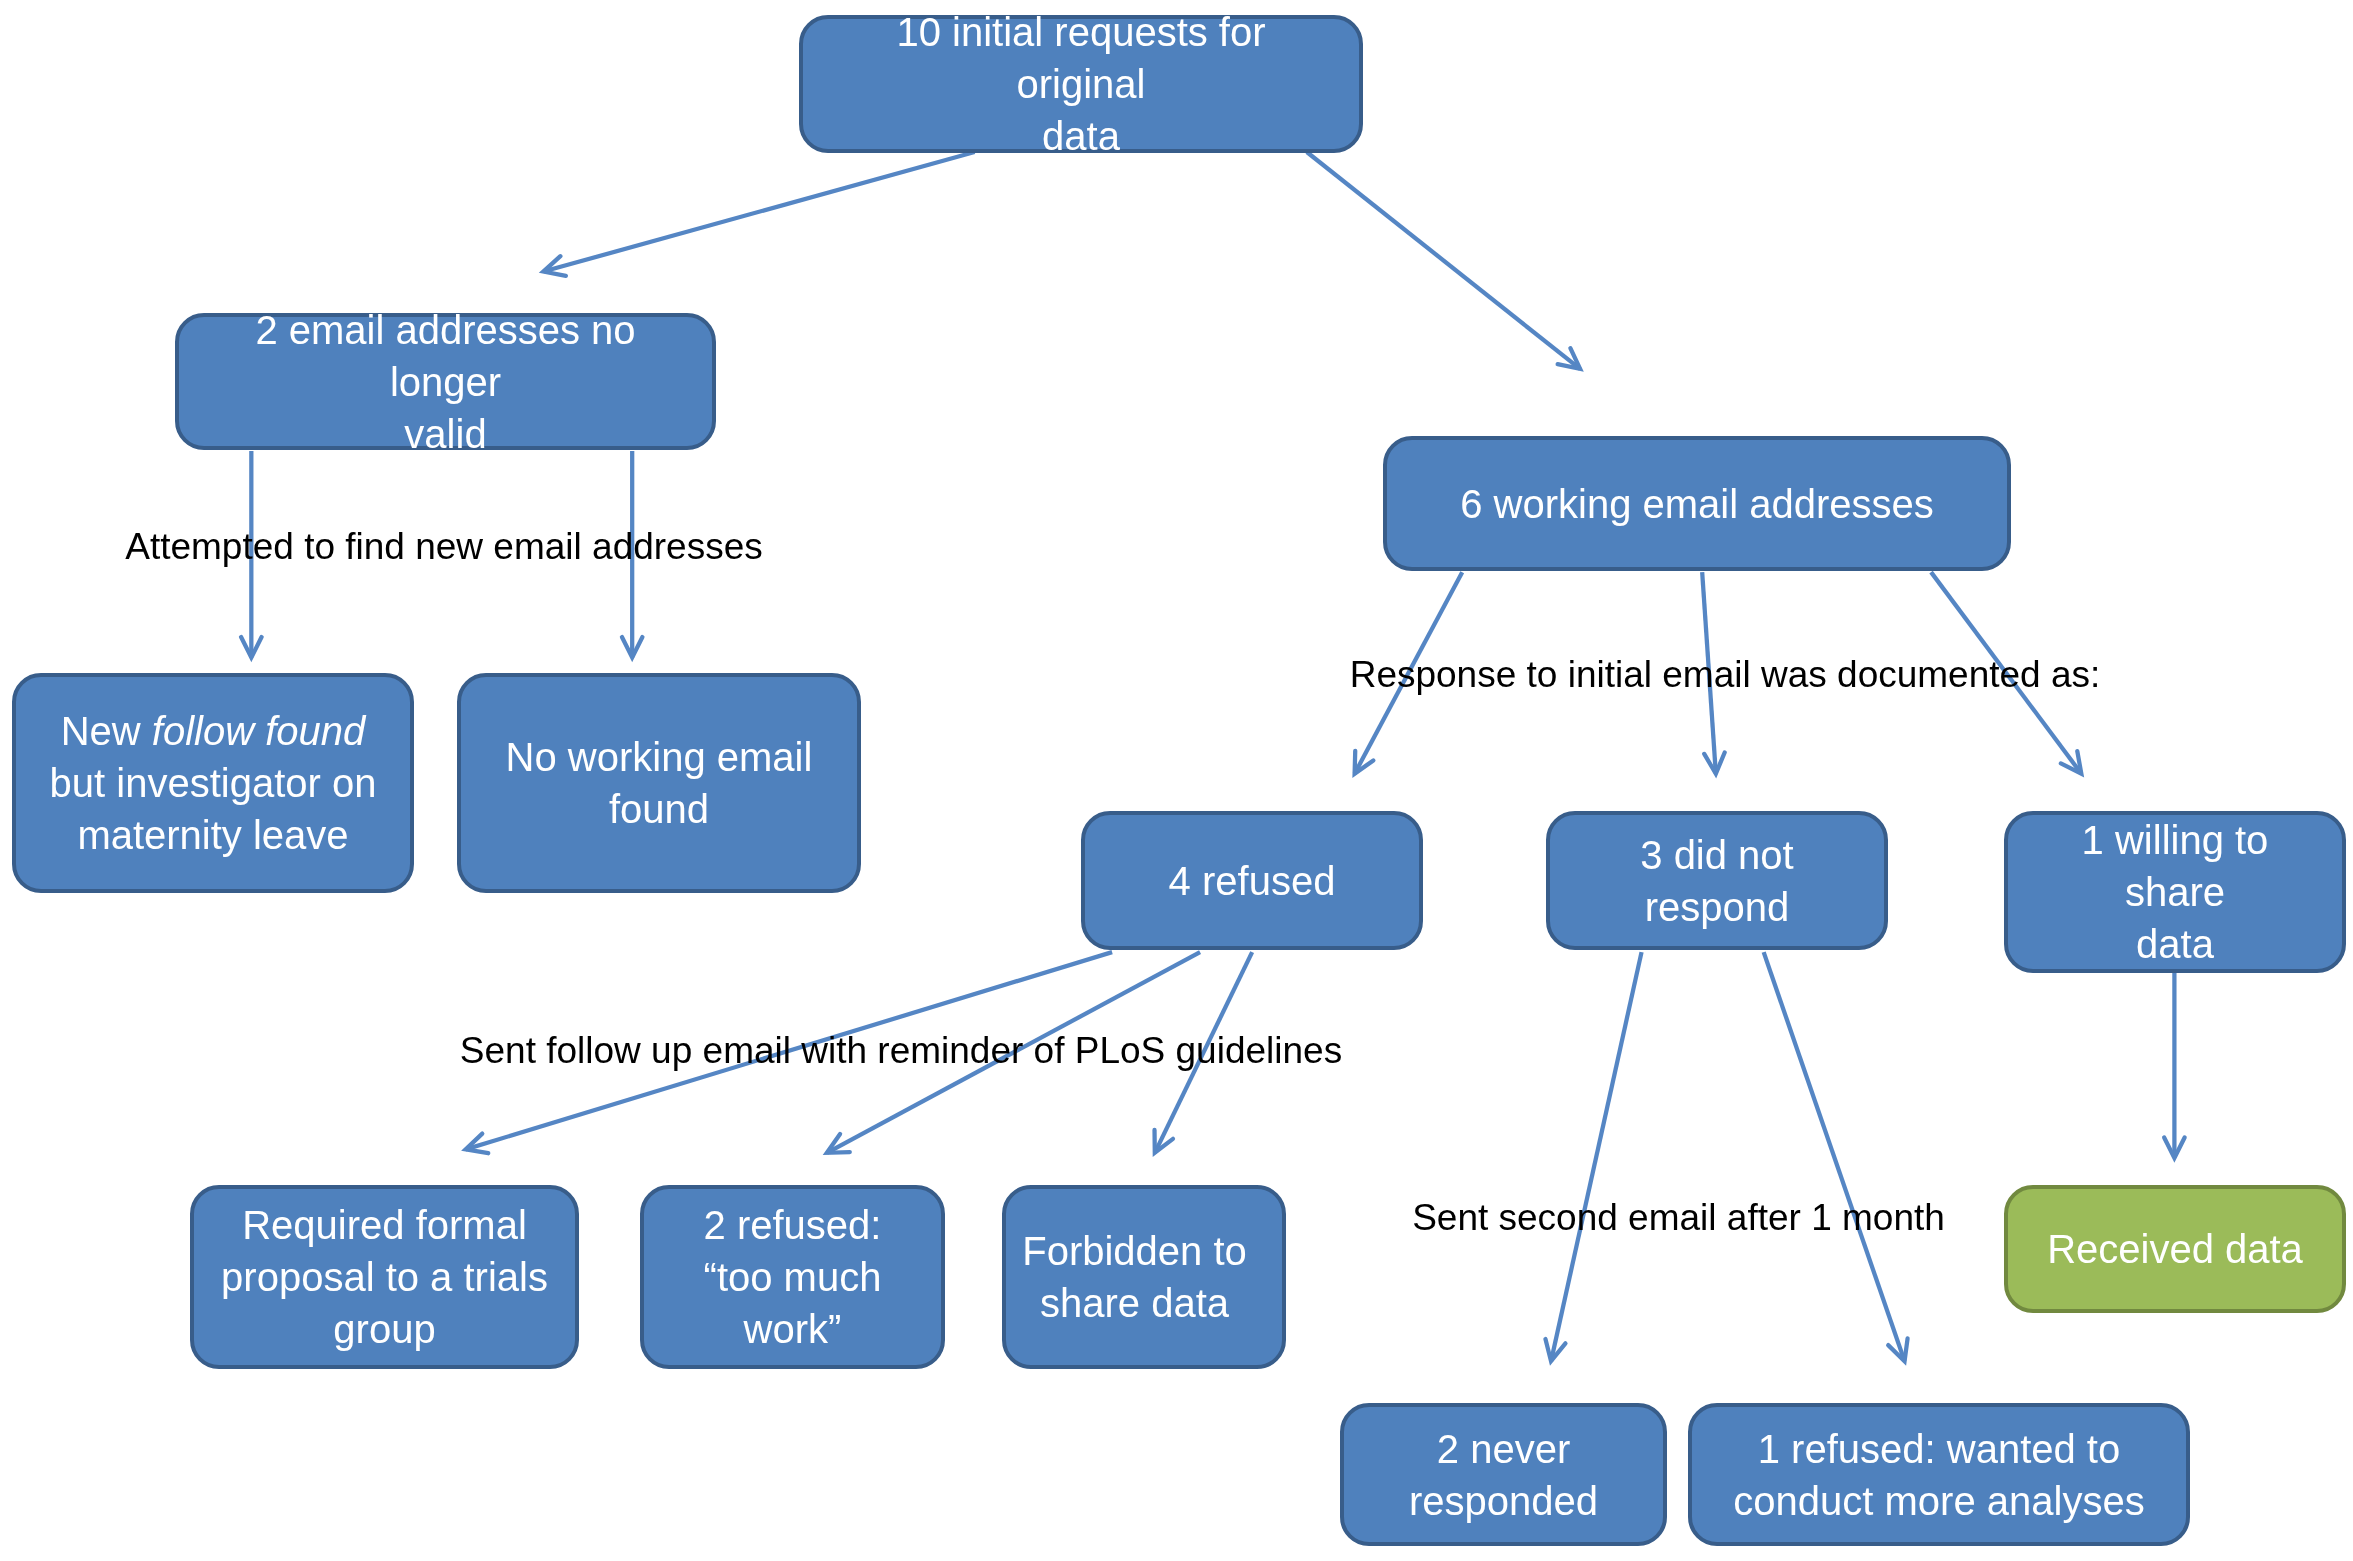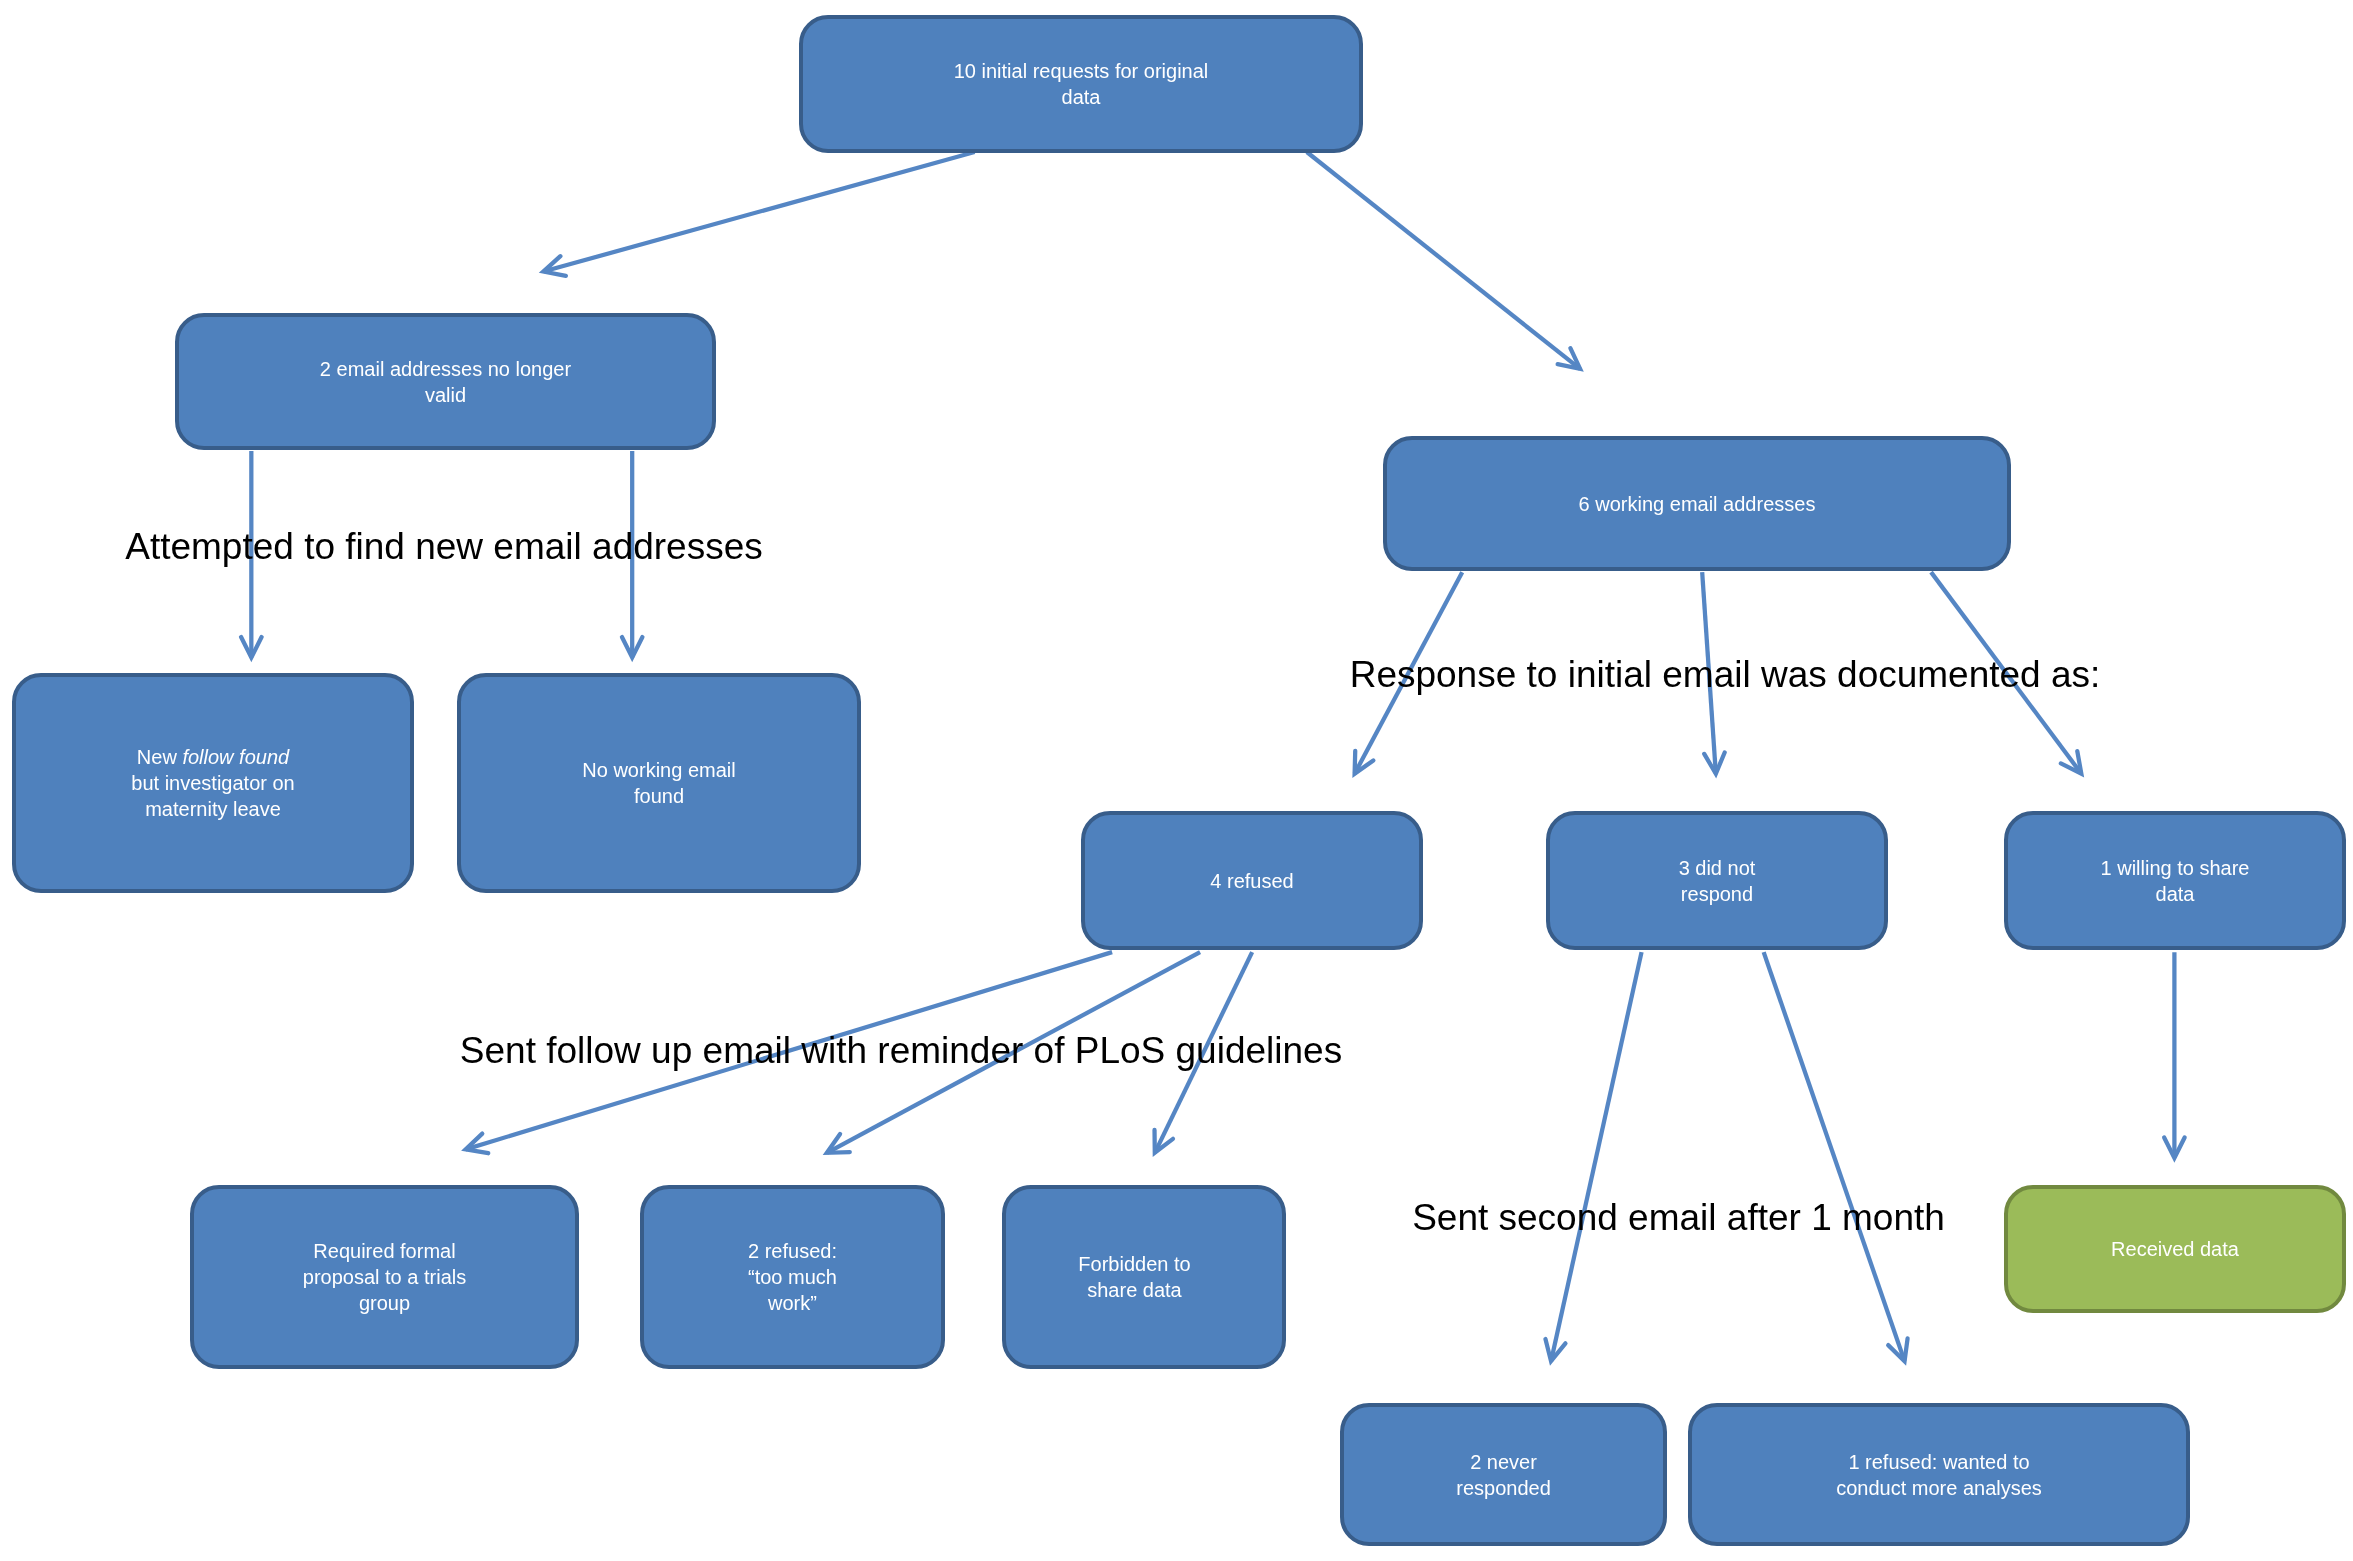--- a/index.html
+++ b/index.html
@@ -36,21 +36,21 @@
     position: absolute;
     box-sizing: border-box;
     background: var(--node-fill, #4F81BD);
     border: 4.3px solid var(--node-border, #385D8A);
     border-radius: 29px;
     color: var(--node-text, #ffffff);
     display: flex;
     align-items: center;
     justify-content: center;
     text-align: center;
-    font-size: 20px;
+    font-size: 40px;
     line-height: 1.3;
     padding: 6.8px 26px;
   }
   .node.success {
     background: var(--success-fill, #9BBB59);
     border-color: var(--success-border, #71893F);
   }
   .node-text {
     white-space: pre-line;
   }
@@ -115,21 +115,21 @@
 
   <div class="node" style="left:1081px; top:811px; width:342px; height:139px;">
     <span class="node-text">4 refused</span>
   </div>
 
   <div class="node" style="left:1546px; top:811px; width:342px; height:139px;">
     <span class="node-text">3 did not
 respond</span>
   </div>
 
-  <div class="node" style="left:2004px; top:811px; width:342px; height:139px;">
+  <div class="node" style="left:2004px; top:811px; width:342px; height:162px;">
     <span class="node-text">1 willing to share
 data</span>
   </div>
 
   <div class="node" style="left:190px; top:1185px; width:389px; height:184px;">
     <span class="node-text">Required formal
 proposal to a trials
 group</span>
   </div>
 

